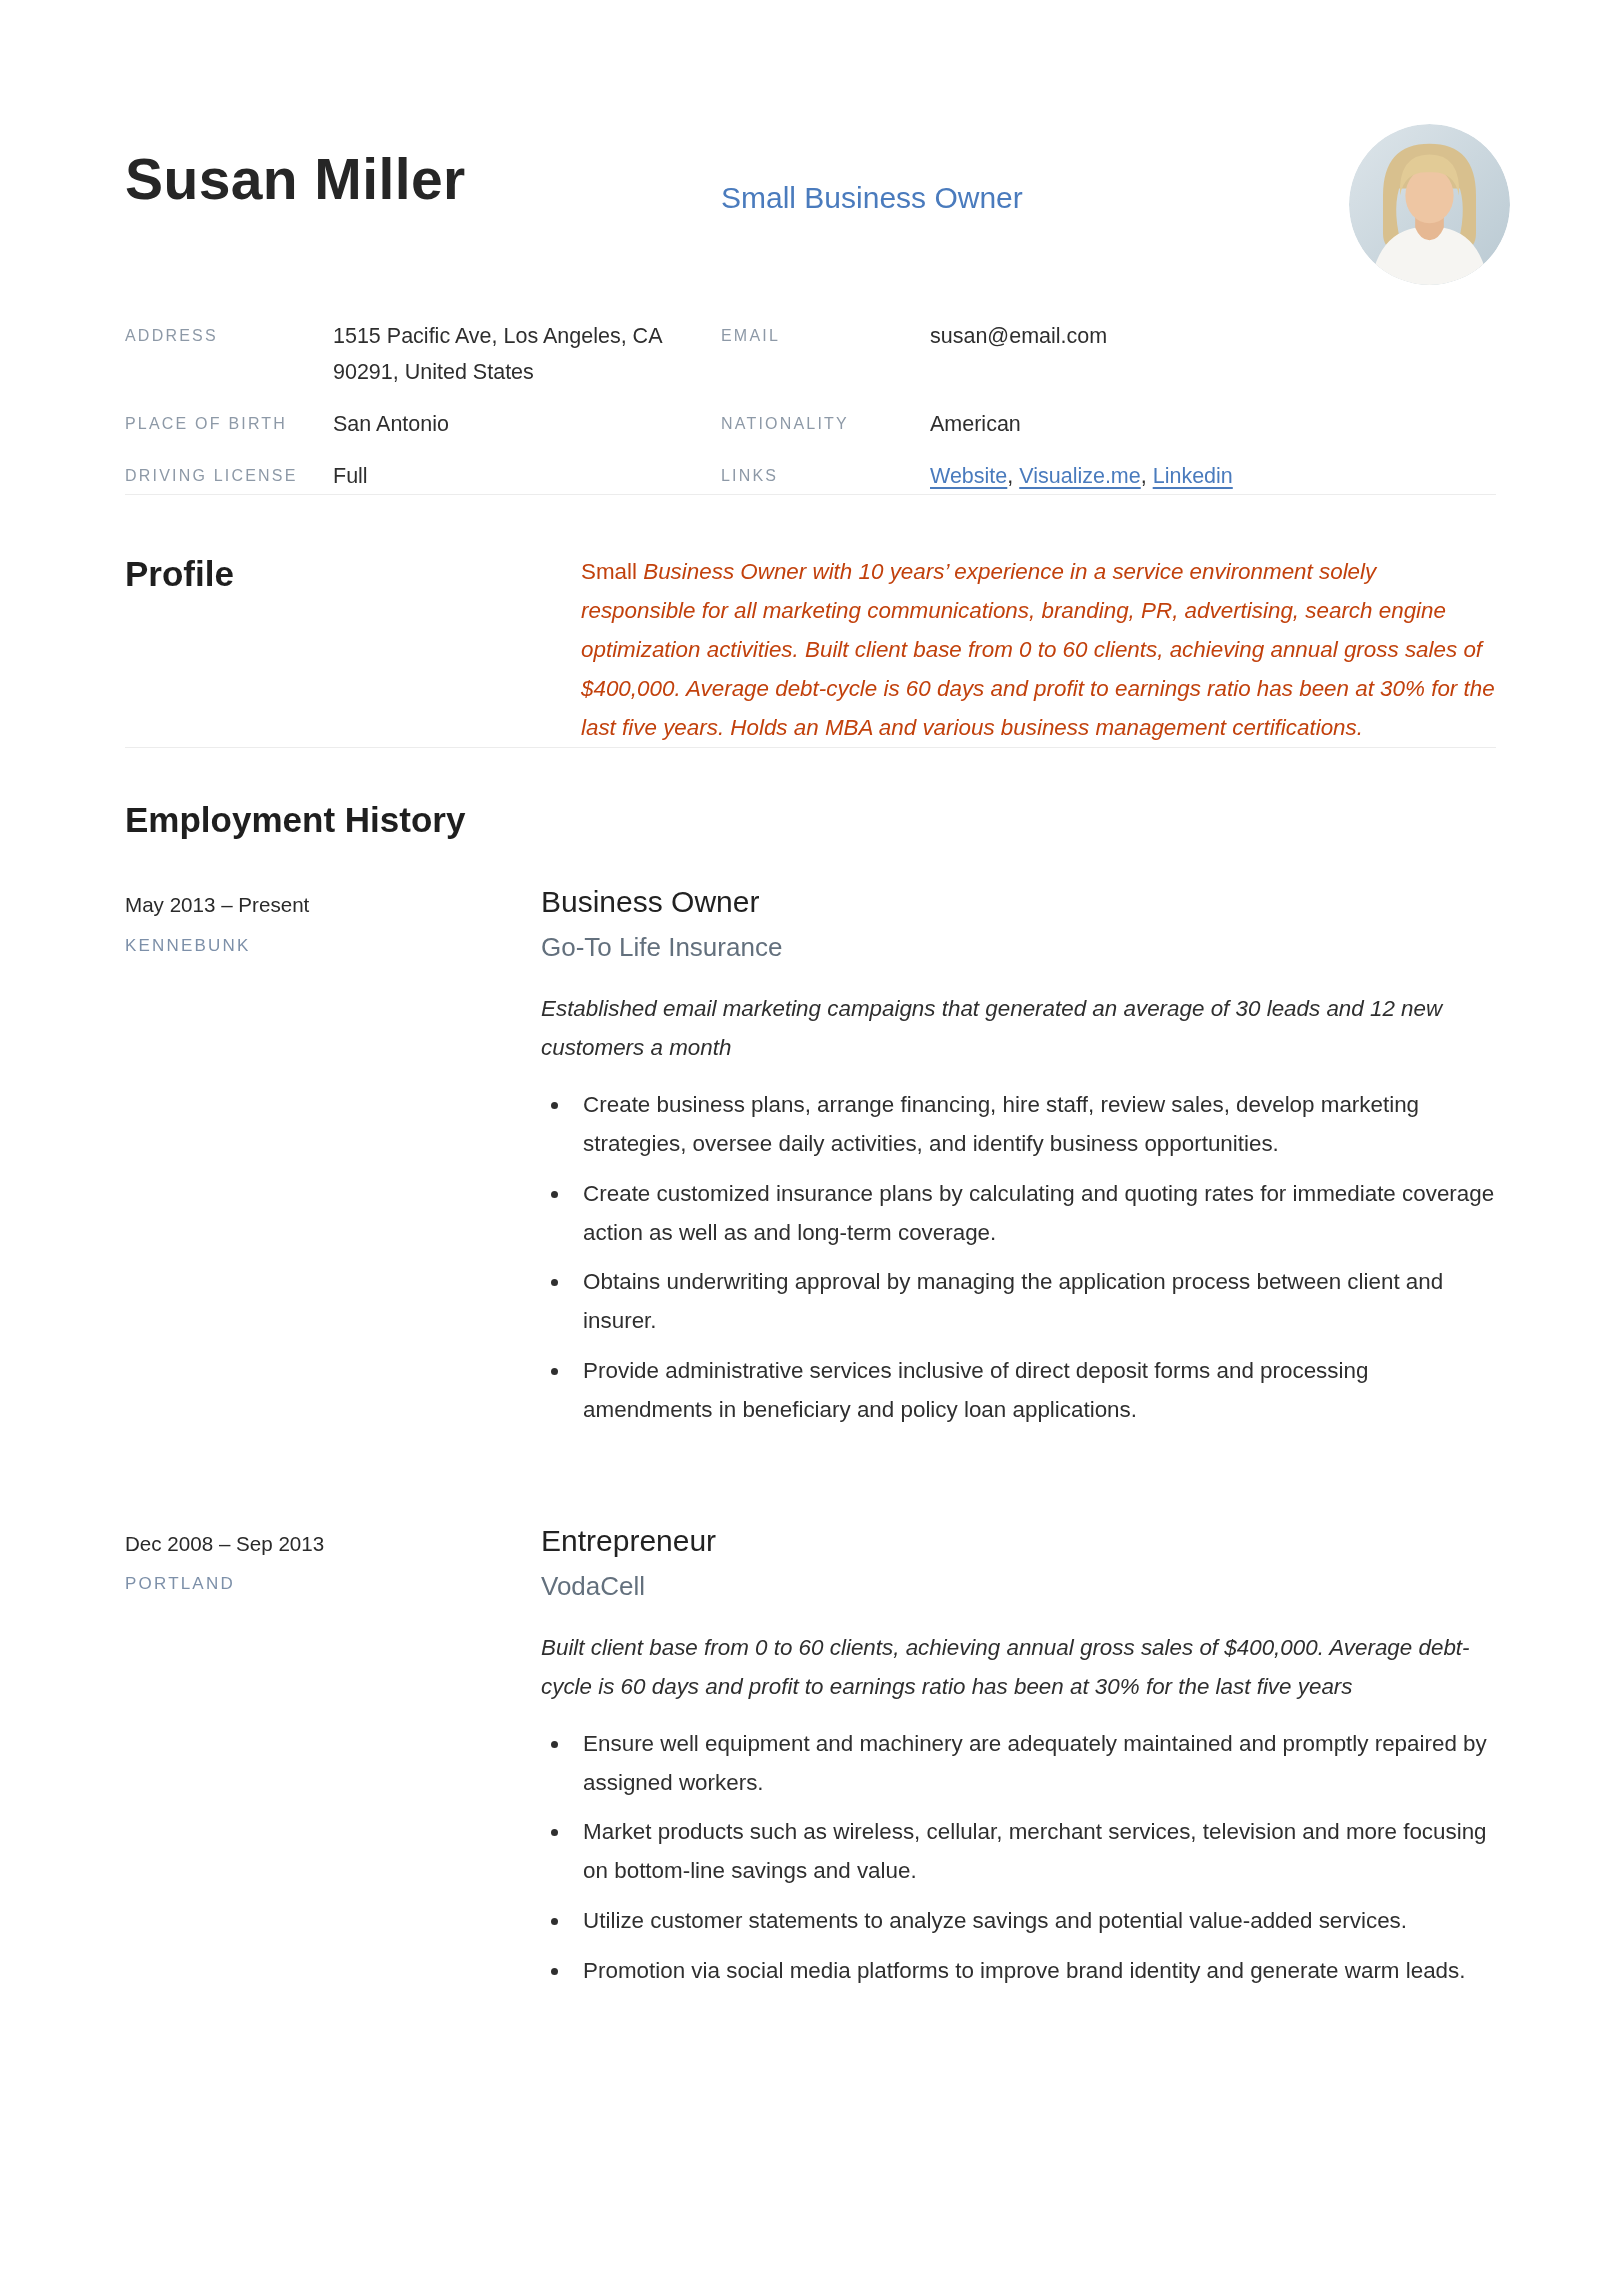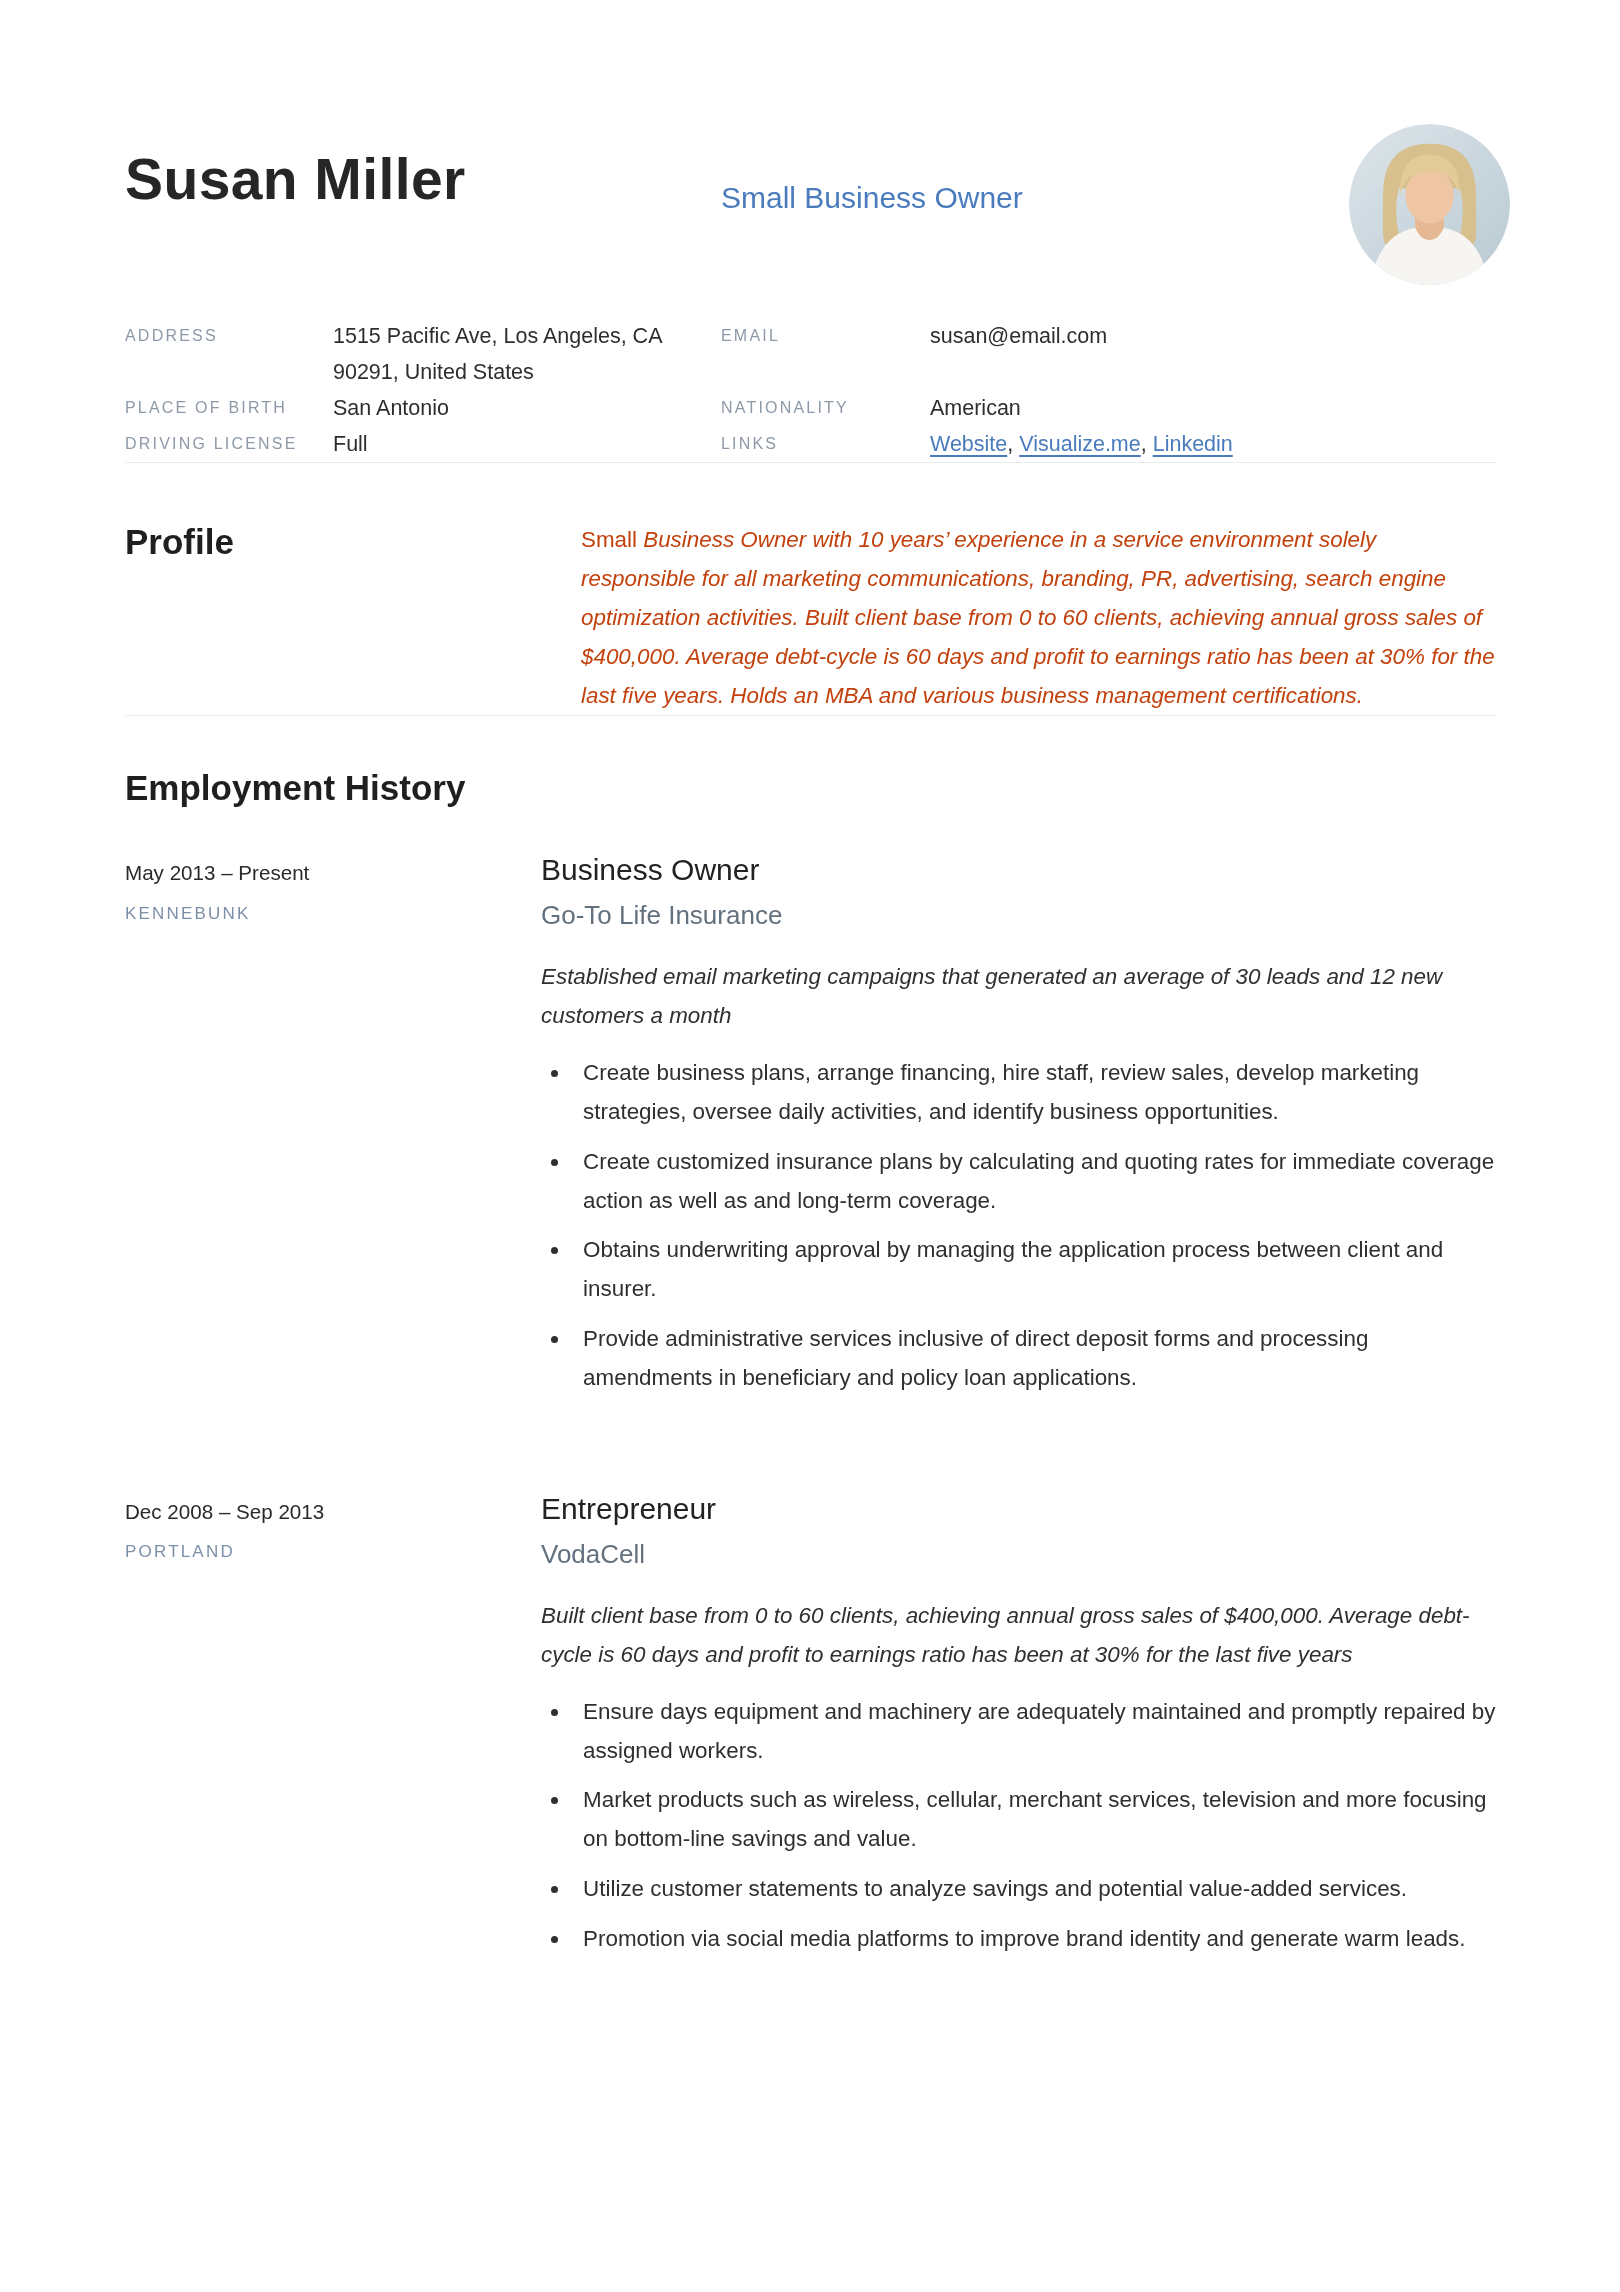--- a/index.html
+++ b/index.html
@@ -33,21 +33,21 @@
   .photo {
     position: absolute; right: -14.3px; top: 124px;
     width: 161px; height: 161px; border-radius: 50%;
     overflow: hidden;
   }
 
   
   .contact {
     display: grid;
     grid-template-columns: 208px 388px 209px 1fr;
-    row-gap: 0;
+    row-gap: 16px;
   }
   .c-label {
     font-size: 16px; letter-spacing: 2.2px;
     color: #8d99a7; line-height: 36px;
     text-transform: uppercase;
   }
   .c-value { font-size: 21.5px; color: #2e2e2e; line-height: 36px; }
   .c-value a {
     color: #4a7bbd; text-decoration: underline;
     text-underline-offset: 3.6px;
@@ -187,21 +187,21 @@
     <div class="job">
       <div class="job-left">
         <div class="job-dates">Dec 2008 – Sep 2013</div>
         <div class="job-location">PORTLAND</div>
       </div>
       <div class="job-right">
         <h3 class="job-title">Entrepreneur</h3>
         <div class="job-company">VodaCell</div>
         <p class="job-summary">Built client base from 0 to 60 clients, achieving annual gross sales of $400,000. Average debt-cycle is 60 days and profit to earnings ratio has been at 30% for the last five years</p>
         <ul class="job-bullets">
-          <li>Ensure days equipment and machinery are adequately maintained and promptly repaired by assigned workers.</li>
+          <li>Ensure well equipment and machinery are adequately maintained and promptly repaired by assigned workers.</li>
           <li>Market products such as wireless, cellular, merchant services, television and more focusing on bottom-line savings and value.</li>
           <li>Utilize customer statements to analyze savings and potential value-added services.</li>
           <li>Promotion via social media platforms to improve brand identity and generate warm leads.</li>
         </ul>
       </div>
     </div>
   </section>
 
 </div>
 

